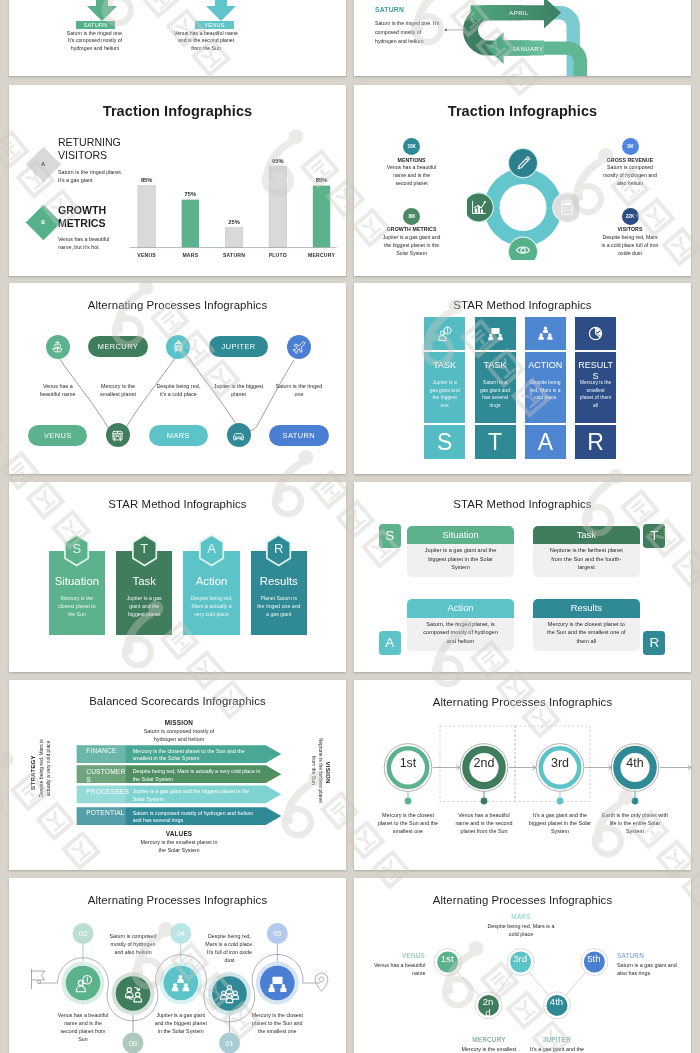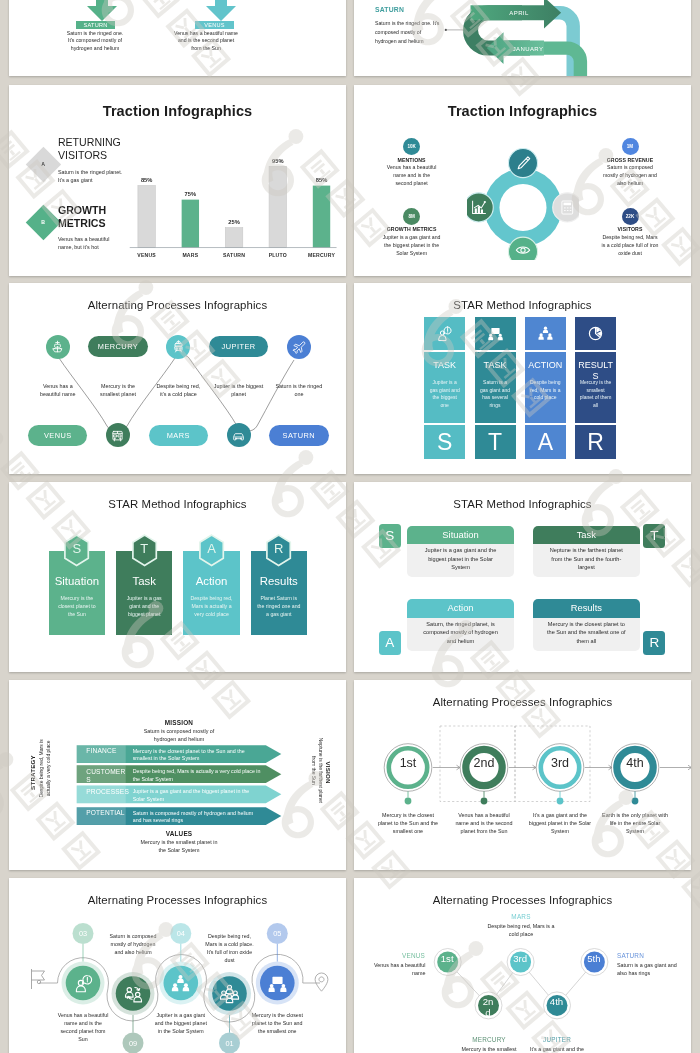--- a/index.html
+++ b/index.html
@@ -334,20 +334,21 @@
         <div style="position: absolute; left: 53.1px; top: 117px; width: 106.9px; height: 18.5px; border-radius: 5px 5px 0px 0px; background: rgb(92, 196, 201); color: rgb(255, 255, 255); font-size: 9.4px; line-height: 18.5px; text-align: center;">Action</div>
         <div style="position: absolute; left: 67.1px; top: 137.5px; width: 78.9px; text-align: center; font-size: 5.6px; line-height: 8.6px; color: rgb(43, 43, 43);">Saturn, the ringed planet, is composed mostly of hydrogen and helium</div>
         <div style="position: absolute; left: 289.2px; top: 149px; width: 22.3px; height: 24.3px; border-radius: 3.5px; background: rgb(47, 138, 150); color: rgb(255, 255, 255); font-size: 13.5px; line-height: 24.3px; text-align: center;">R</div>
         <div style="position: absolute; left: 178.9px; top: 131.6px; width: 106.9px; height: 37px; background: rgb(240, 240, 240); border-radius: 5px;"></div>
         <div style="position: absolute; left: 178.9px; top: 117px; width: 106.9px; height: 18.5px; border-radius: 5px 5px 0px 0px; background: rgb(47, 138, 150); color: rgb(255, 255, 255); font-size: 9.4px; line-height: 18.5px; text-align: center;">Results</div>
         <div style="position: absolute; left: 192.9px; top: 137.5px; width: 78.9px; text-align: center; font-size: 5.6px; line-height: 8.6px; color: rgb(43, 43, 43);">Mercury is the closest planet to the Sun and the smallest one of them all</div>
       </div>
   </div>
 
   <div class="slide" id="s5a" style="left:9px;top:680px;width:337px;height:190px;">
+    <div class="stitle" style="top:15px;">Balanced Scorecards Infographics</div>
     <div style="position:absolute;left:90px;top:39px;width:160px;text-align:center;font-size:6.4px;font-weight:700;color:#1d1d1d;letter-spacing:.2px;">MISSION</div>
     <div style="position:absolute;left:129px;top:47px;width:82px;text-align:center;font-size:5.4px;line-height:8.2px;color:#2b2b2b;">Saturn is composed mostly of hydrogen and helium</div>
     <div style="position:absolute;left:90px;top:150px;width:160px;text-align:center;font-size:6.4px;font-weight:700;color:#1d1d1d;letter-spacing:.2px;">VALUES</div>
     <div style="position:absolute;left:131px;top:158px;width:78px;text-align:center;font-size:5.4px;line-height:8.2px;color:#2b2b2b;">Mercury is the smallest planet in the Solar System</div>
     <div style="position:absolute;left:-9px;top:89px;width:64px;text-align:center;font-size:6.2px;font-weight:700;color:#1d1d1d;letter-spacing:.2px;transform:rotate(-90deg);">STRATEGY</div>
     <div style="position:absolute;left:0px;top:81px;width:72px;text-align:center;font-size:5px;line-height:7.4px;color:#2b2b2b;transform:rotate(-90deg);">Despite being red, Mars is actually a very cold place</div>
     <div style="position:absolute;left:287px;top:89px;width:64px;text-align:center;font-size:6.2px;font-weight:700;color:#1d1d1d;letter-spacing:.2px;transform:rotate(90deg);">VISION</div>
     <div style="position:absolute;left:272px;top:83px;width:72px;text-align:center;font-size:5px;line-height:7.4px;color:#2b2b2b;transform:rotate(90deg);">Neptune is the farthest planet from the Sun</div>
     <div>
         <svg width="337" height="190" viewBox="0 0 337 190" style="position: absolute; left: 0px; top: 0px;">

